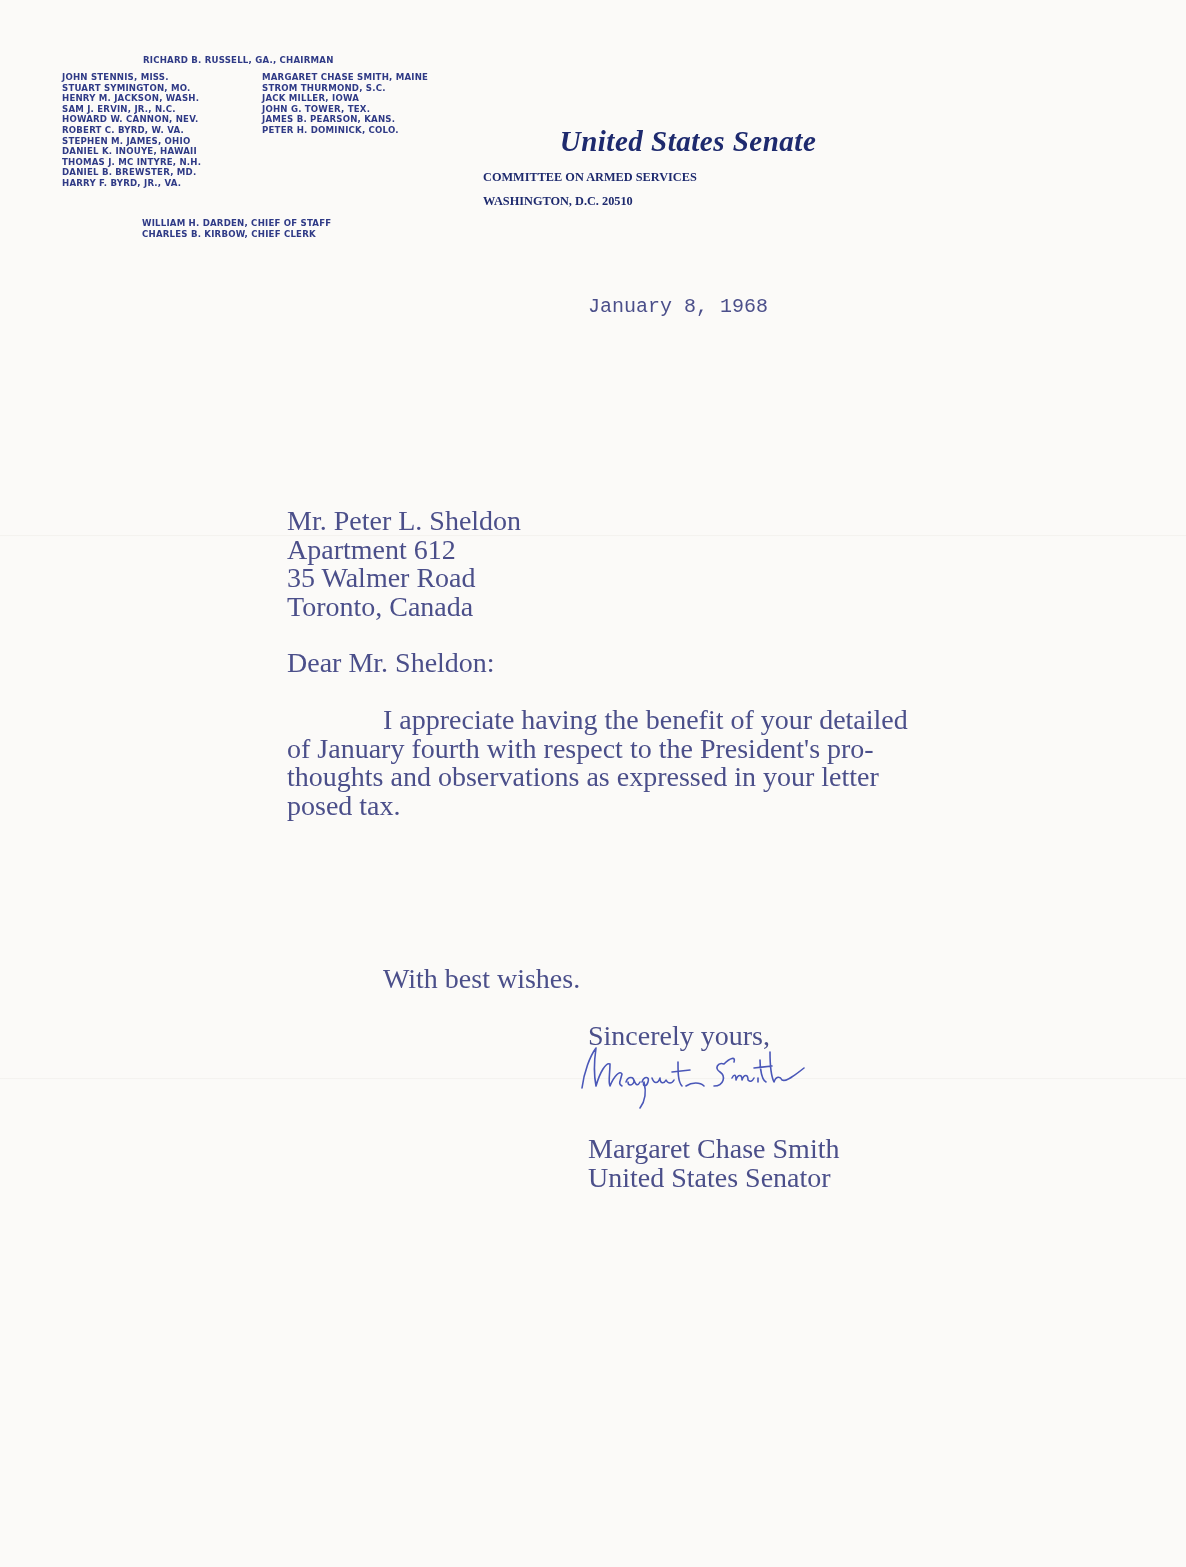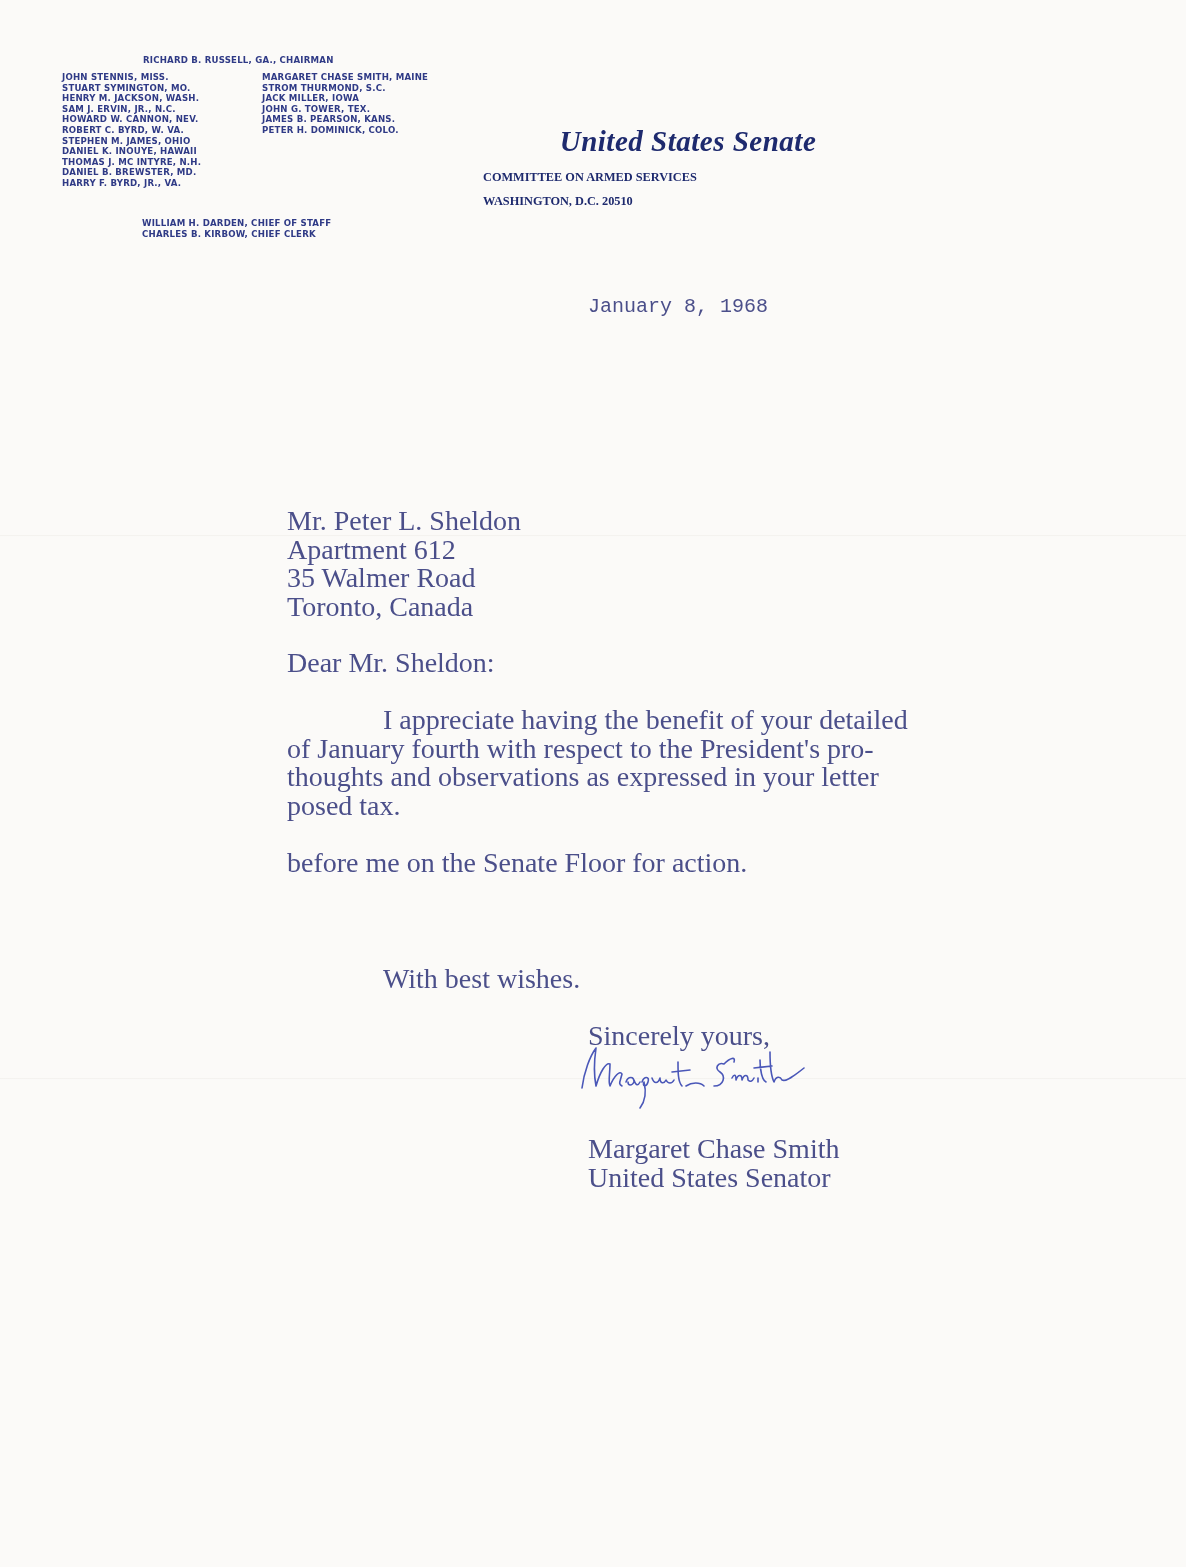--- a/index.html
+++ b/index.html
@@ -66,21 +66,20 @@
 <div class="para" style="top:618px;">Dear Mr. Sheldon:</div>
 
 <div class="para" style="top:675px;">
   <span class="line indent">I appreciate having the benefit of your detailed</span>
   <span class="line">of January fourth with respect to the President's pro-</span>
   <span class="line">thoughts and observations as expressed in your letter</span>
   <span class="line">posed tax.</span>
 </div>
 
 <div class="para" style="top:818px;">
-  <span class="line">before me on the Senate Floor for action.</span>
 </div>
 
 <div class="para" style="left:383px; top:934px;">With best wishes.</div>
 <div class="para" style="left:588px; top:991px;">Sincerely yours,</div>
 
 <div class="sig">
   <svg width="300" height="70" viewBox="0 0 300 70">
     <g fill="none" stroke="#4a57b8" stroke-width="1.6" stroke-linecap="round" stroke-linejoin="round">
       <path d="M8 46 C10 30, 16 14, 22 6 C20 20, 20 34, 22 44 C26 30, 32 20, 36 22 C36 32, 34 40, 36 44 C40 34, 46 28, 48 32 C46 40, 44 42, 48 44"></path>
       <path d="M52 40 C54 34, 60 34, 60 40 C58 44, 54 44, 54 40 M60 38 C62 44, 64 44, 66 40"></path>

